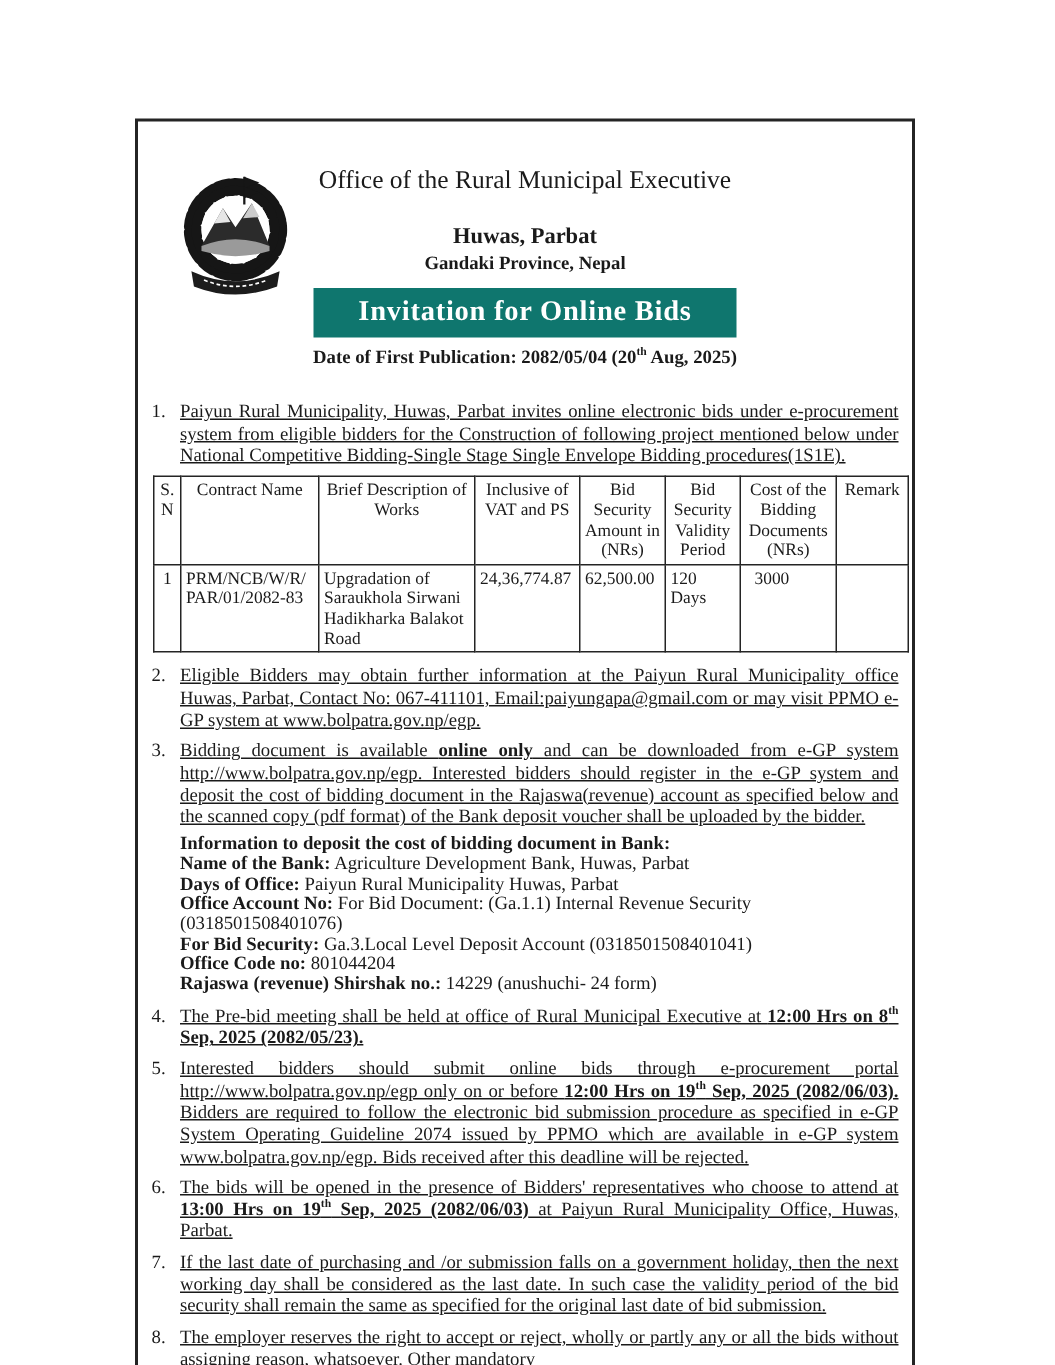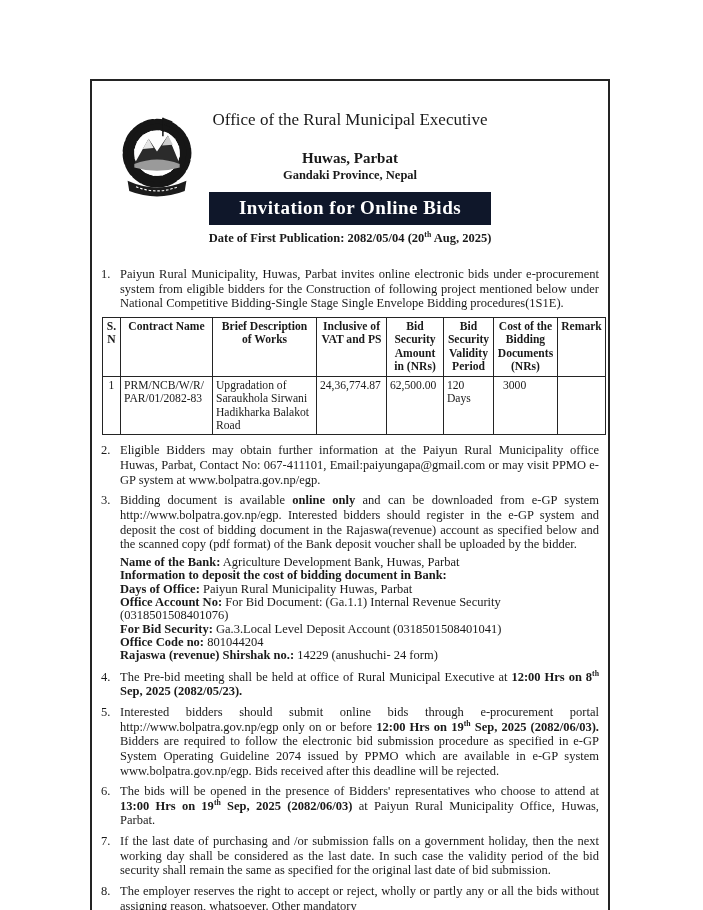--- a/index.html
+++ b/index.html
@@ -13,36 +13,36 @@
     padding:7px 9px 5px 9px;
   }
   .hdr { text-align:center; position:relative; }
   .logo-wrap { position:absolute; left:14px; top:2px; width:84px; height:94px; }
   .logo-wrap svg { width:100%; height:100%; }
   .t1 { font-size:20px; font-weight:bold; margin-top:3px; }
   .t2 { font-size:17px; font-weight:normal; margin-top:22px; }
   .t3 { font-size:15px; font-weight:bold; margin-top:20px; }
   .t4 { font-size:12.5px; font-weight:bold; margin-top:1px; }
   .banner {
-    display:inline-block; background:#0f172a; color:#ffffff;
+    display:inline-block; background:#0f766e; color:#ffffff;
     font-weight:bold; font-size:19px; padding:5px 30px 6px; margin-top:9px;
     letter-spacing:0.5px;
   }
   .pub { font-size:12.5px; font-weight:bold; margin-top:6px; margin-bottom:21px; }
   .item { display:flex; font-size:12.5px; line-height:1.17; margin-bottom:6px; }
   .item .num { width:19px; flex:none; }
-  .item .txt { flex:1; text-align:justify; }
+  .item .txt { flex:1; text-align:justify;text-decoration:underline; }
   .bd { font-weight:bold; }
   sup.sp { font-size:0.62em; vertical-align:super; line-height:0; }
   table.bids {
     border-collapse:collapse; table-layout:fixed; width:503px;
     margin:2px 0 8px 1px; font-size:11.6px; line-height:1.16;
   }
   .bids th, .bids td { border:1px solid #242424; padding:2px 3px; vertical-align:top; overflow:hidden; }
-  .bids th { font-weight:bold; text-align:center;margin-top:16px; }
+  .bids th { font-weight:normal; text-align:center;margin-top:16px; }
   .bids td { text-align:left; }
   .bids td.c { text-align:center; }
   .bids td.pl { padding-left:9px; }
   .bank { margin-left:19px; font-size:12.5px; line-height:1.07; margin-bottom:7px; }
   .bank .bl { margin:0; }
   .lbl { font-weight:bold; }
   .bank-h { font-weight:bold; }
 </style>
 </head>
 <body>
@@ -121,22 +121,22 @@
     <span class="num">2.</span>
     <span class="txt">Eligible Bidders may obtain further information at the Paiyun Rural Municipality office Huwas, Parbat, Contact No: 067-411101, Email:paiyungapa@gmail.com or may visit PPMO e-GP system at www.bolpatra.gov.np/egp.</span>
   </div>
 
   <div class="item" style="margin-bottom:4px;">
     <span class="num">3.</span>
     <span class="txt"><span>Bidding document is available </span><span class="bd">online only</span><span> and can be downloaded from e-GP system http://www.bolpatra.gov.np/egp. Interested bidders should register in the e-GP system and deposit the cost of bidding document in the Rajaswa(revenue) account as specified below and the scanned copy (pdf format) of the Bank deposit voucher shall be uploaded by the bidder.</span></span>
   </div>
 
   <div class="bank">
+    <div class="bl bank-h">Information to deposit the cost of bidding document in Bank:</div>
     <div class="bl"><span class="lbl">Name of the Bank:</span> <span>Agriculture Development Bank, Huwas, Parbat</span></div>
-    <div class="bl bank-h">Information to deposit the cost of bidding document in Bank:</div>
     <div class="bl"><span class="lbl">Days of Office:</span> <span>Paiyun Rural Municipality Huwas, Parbat</span></div>
     <div class="bl"><span class="lbl">Office Account No:</span> <span>For Bid Document: (Ga.1.1) Internal Revenue Security (0318501508401076)</span></div>
     <div class="bl"><span class="lbl">For Bid Security:</span> <span>Ga.3.Local Level Deposit Account (0318501508401041)</span></div>
     <div class="bl"><span class="lbl">Office Code no:</span> <span>801044204</span></div>
     <div class="bl"><span class="lbl">Rajaswa (revenue) Shirshak no.:</span> <span>14229 (anushuchi- 24 form)</span></div>
   </div>
 
   <div class="item">
     <span class="num">4.</span>
     <span class="txt"><span>The Pre-bid meeting shall be held at office of Rural Municipal Executive at </span><span class="bd">12:00 Hrs on 8</span><sup class="sp bd">th</sup><span class="bd"> Sep, 2025 (2082/05/23).</span></span>

